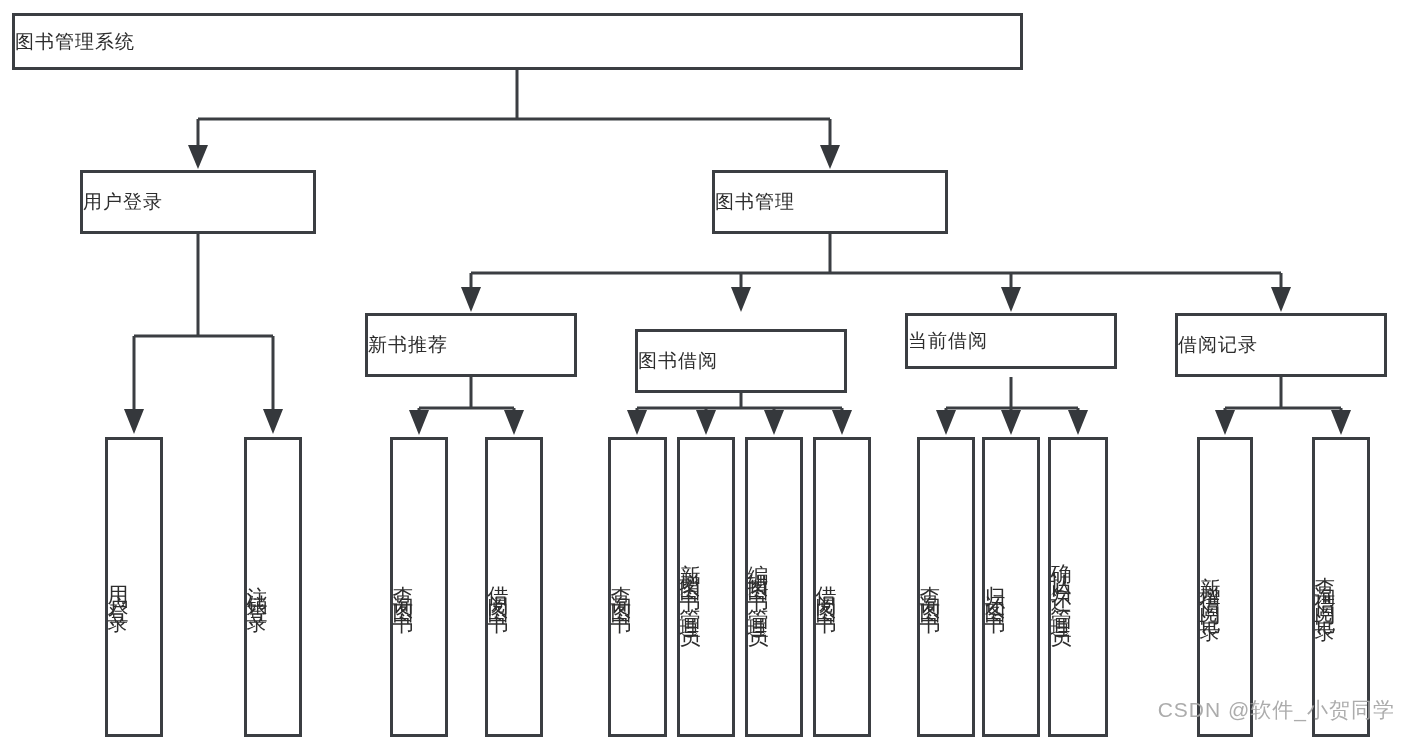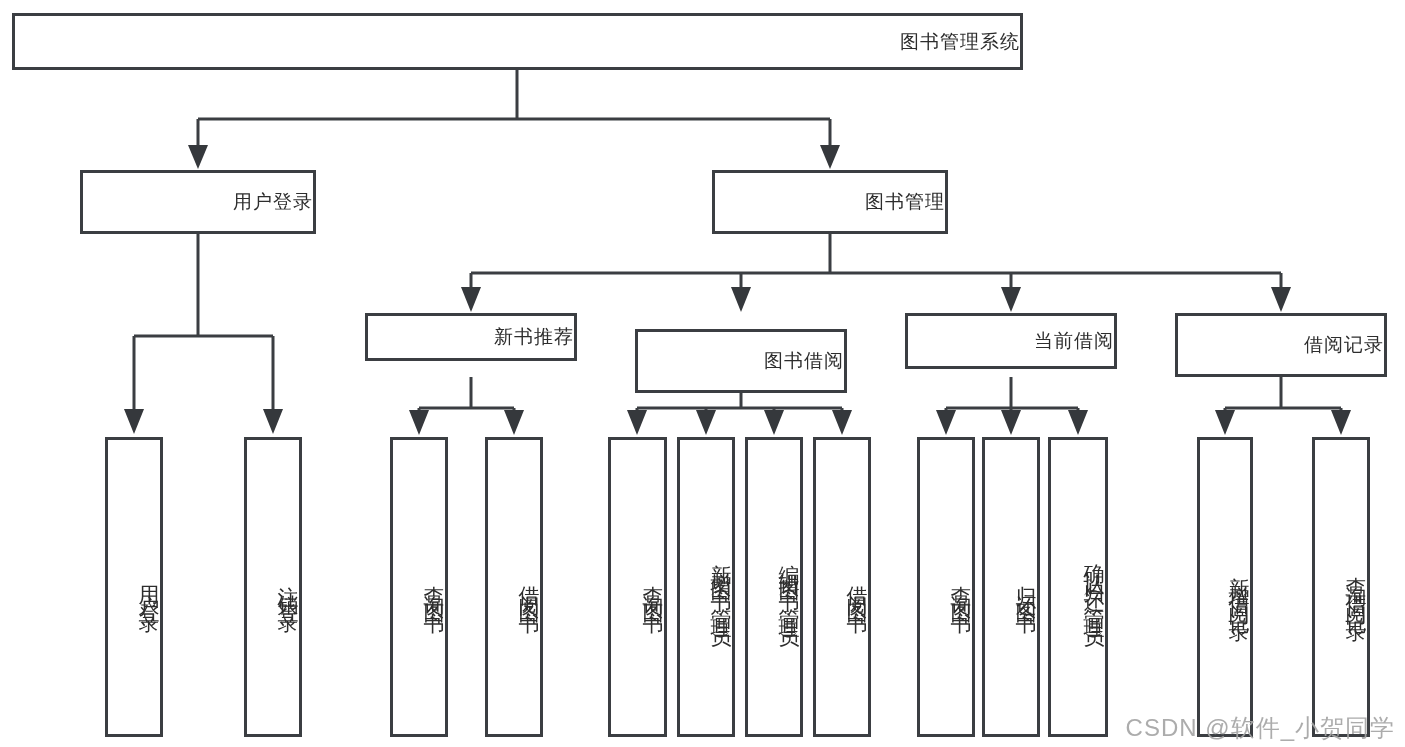--- a/index.html
+++ b/index.html
@@ -14,38 +14,38 @@
   svg.wires { position: absolute; left: 0; top: 0; }
   .wire { stroke: #3b3e42; stroke-width: 3; fill: none; }
   .head { fill: #35383c; stroke: none; }
   .node {
     position: absolute;
     background: #ffffff;
     border: 3px solid #3b3e42;
     box-sizing: border-box;
     display: flex;
     align-items: center;
-    justify-content: flex-end;
+    justify-content: flex-start;
     color: #2d2d2d;
     font-size: 19px;
     letter-spacing: 1px;
   }
   .node.leaf span {
     writing-mode: vertical-rl;
     text-orientation: mixed;
     font-size: 21px;
     letter-spacing: 9px;
     line-height: 1;
     color: #2d2d2d;
   }
   .watermark {
     position: absolute;
-    top: 712px;
+    top: 696px;
     right: 10px;
-    font-size: 24px;
+    font-size: 21px;
     color: rgba(165,165,165,0.92);
     letter-spacing: 1px;
     white-space: nowrap;
     z-index: 5;
   }
 </style>
 </head>
 <body>
 
 <div class="canvas">
@@ -97,21 +97,21 @@
     <span>图书管理系统</span>
   </div>
 
   <div class="node" style="left:80px; top:170px; width:236px; height:64px">
     <span>用户登录</span>
   </div>
   <div class="node" style="left:712px; top:170px; width:236px; height:64px">
     <span>图书管理</span>
   </div>
 
-  <div class="node" style="left:365px; top:313px; width:212px; height:48px">
+  <div class="node" style="left:365px; top:313px; width:212px; height:64px">
     <span>新书推荐</span>
   </div>
   <div class="node" style="left:635px; top:329px; width:212px; height:64px">
     <span>图书借阅</span>
   </div>
   <div class="node" style="left:905px; top:313px; width:212px; height:56px">
     <span>当前借阅</span>
   </div>
   <div class="node" style="left:1175px; top:313px; width:212px; height:64px">
     <span>借阅记录</span>

